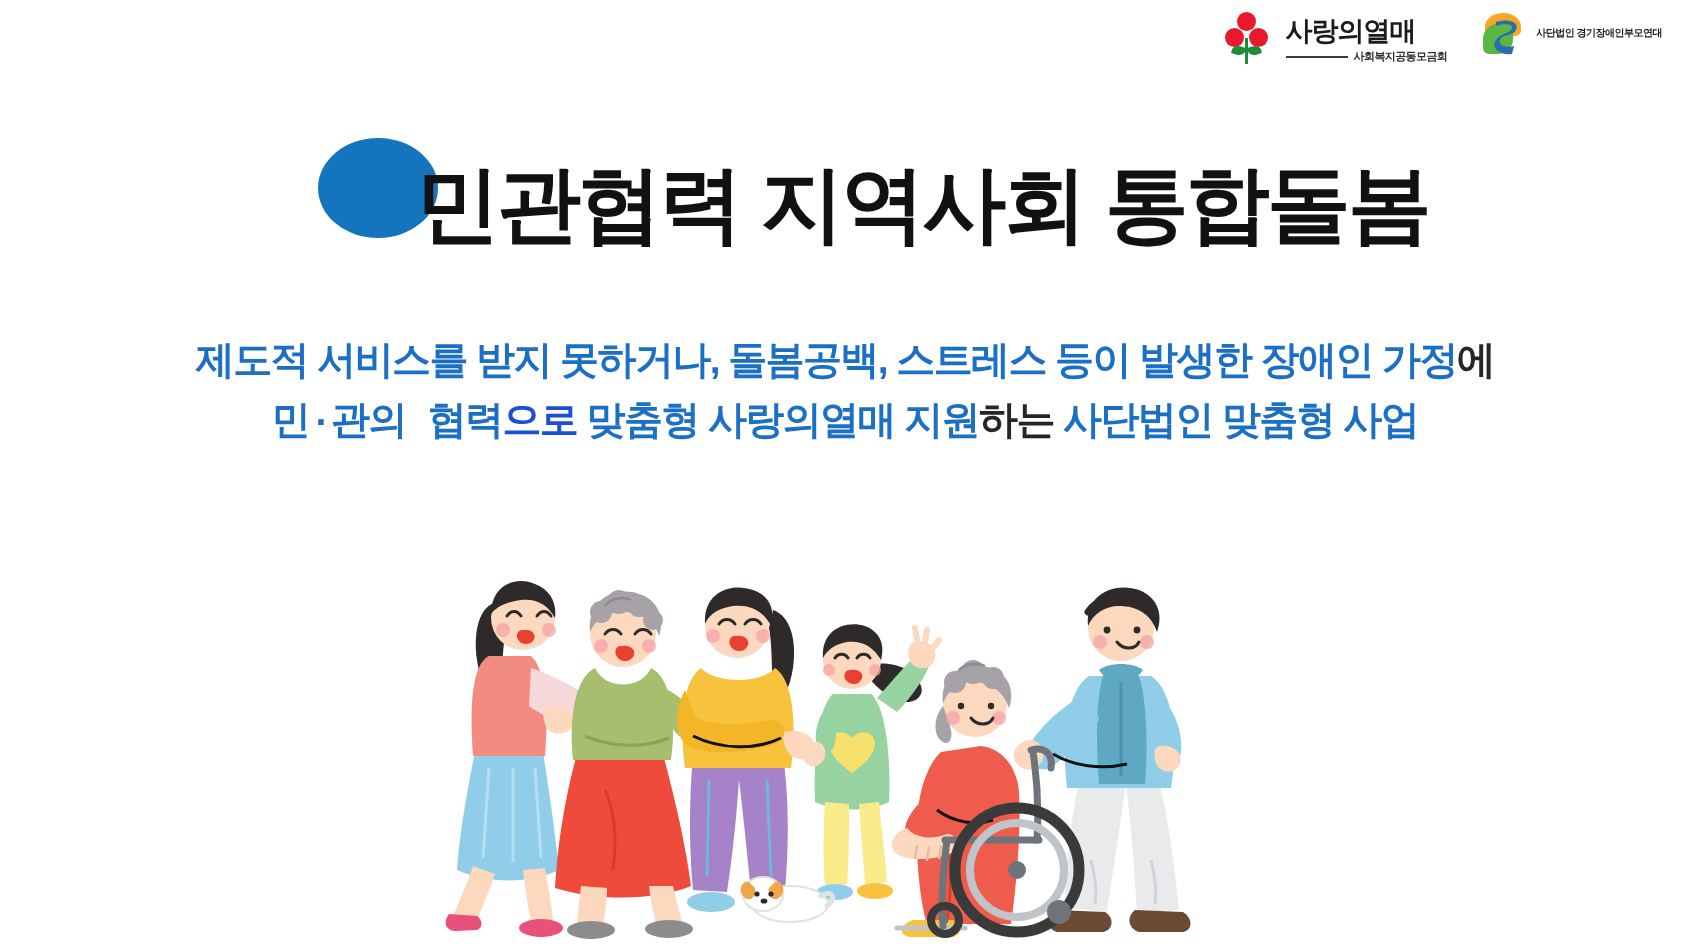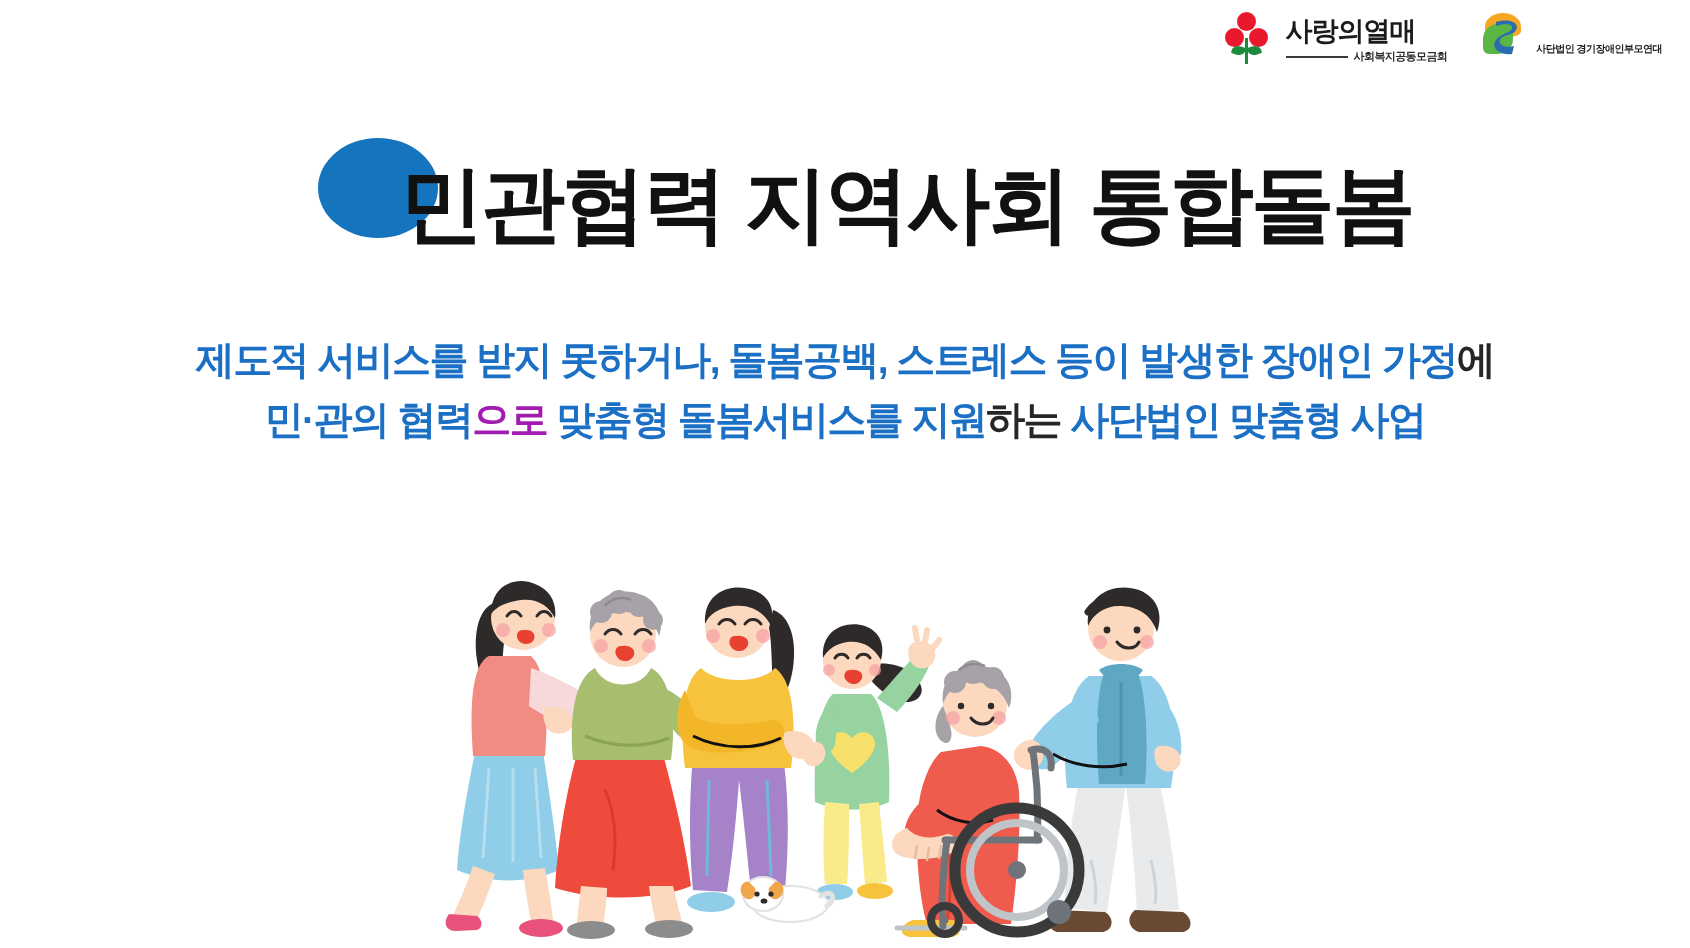--- a/index.html
+++ b/index.html
@@ -85,21 +85,21 @@
     font-size: 11px;
     font-weight: 600;
     color: #2b2b2b;
     letter-spacing: -0.6px;
     white-space: nowrap;
   }
 
   
   .logo-center {
     display: flex;
-    align-items: flex-end;
+    align-items: center;
     gap: 9px;
   }
   .center-mark {
     position: relative;
     width: 44px;
     height: 46px;
     flex: 0 0 auto;
   }
   .center-mark .blob-o {
     position: absolute;
@@ -225,26 +225,26 @@
     </div>
     <div class="center-text">
       <div class="center-sub">사단법인 경기장애인부모연대</div>
     </div>
   </div>
 
 </div>
 
 <div class="headline-wrap">
   <div class="headline-dot" style="background: rgb(21, 116, 190);"></div>
-  <div class="headline" style="color: rgb(17, 17, 17);">민관협력 지역사회 통합돌봄</div>
+  <div class="headline" style="color: rgb(17, 17, 17); margin-left: 16px;">민관협력 지역사회 통합돌봄</div>
 </div>
 
 <div class="subtitle">
   <span class="line"><span class="hl" style="color: rgb(27, 111, 196);">제도적 서비스를 받지 못하거나, 돌봄공백, 스트레스 등이 발생한 장애인 가정</span><span class="plain" style="color: rgb(38, 38, 38);">에</span></span>
-  <span class="line"><span class="hl" style="color: rgb(27, 111, 196);">민·관의 협력</span><span class="plain" style="color: #a21caf; text-align: right;">으로 </span><span class="hl" style="color: rgb(27, 111, 196);">맞춤형 돌봄서비스를 지원</span><span class="plain" style="color: rgb(38, 38, 38); margin-top: 8px;">하는 </span><span class="hl" style="color: rgb(27, 111, 196);">사단법인 맞춤형 사업</span></span>
+  <span class="line"><span class="hl" style="color: rgb(27, 111, 196); font-family: Liberation Mono, monospace;">민·관의 협력</span><span class="plain" style="color: #1d4ed8; text-align: right;">으로 </span><span class="hl" style="color: rgb(27, 111, 196);">맞춤형 사랑의열매 지원</span><span class="plain" style="color: rgb(38, 38, 38); margin-top: 8px;">하는 </span><span class="hl" style="color: rgb(27, 111, 196);">사단법인 맞춤형 사업</span></span>
 </div>
 
 <div class="illustration">
 <svg width="800" height="400" viewBox="0 0 800 400" aria-hidden="true">
 
   <g>
 
     <path d="M52 62 C34 66, 28 92, 32 120 C35 142, 44 156, 52 160 C58 150, 56 120, 60 96 Z" fill="#2E2A2A"></path>
 
     <path d="M30 212 C22 252, 14 296, 12 330 C44 344, 84 344, 114 330 C110 292, 104 250, 98 212 Z" fill="#8FCDE8"></path>

